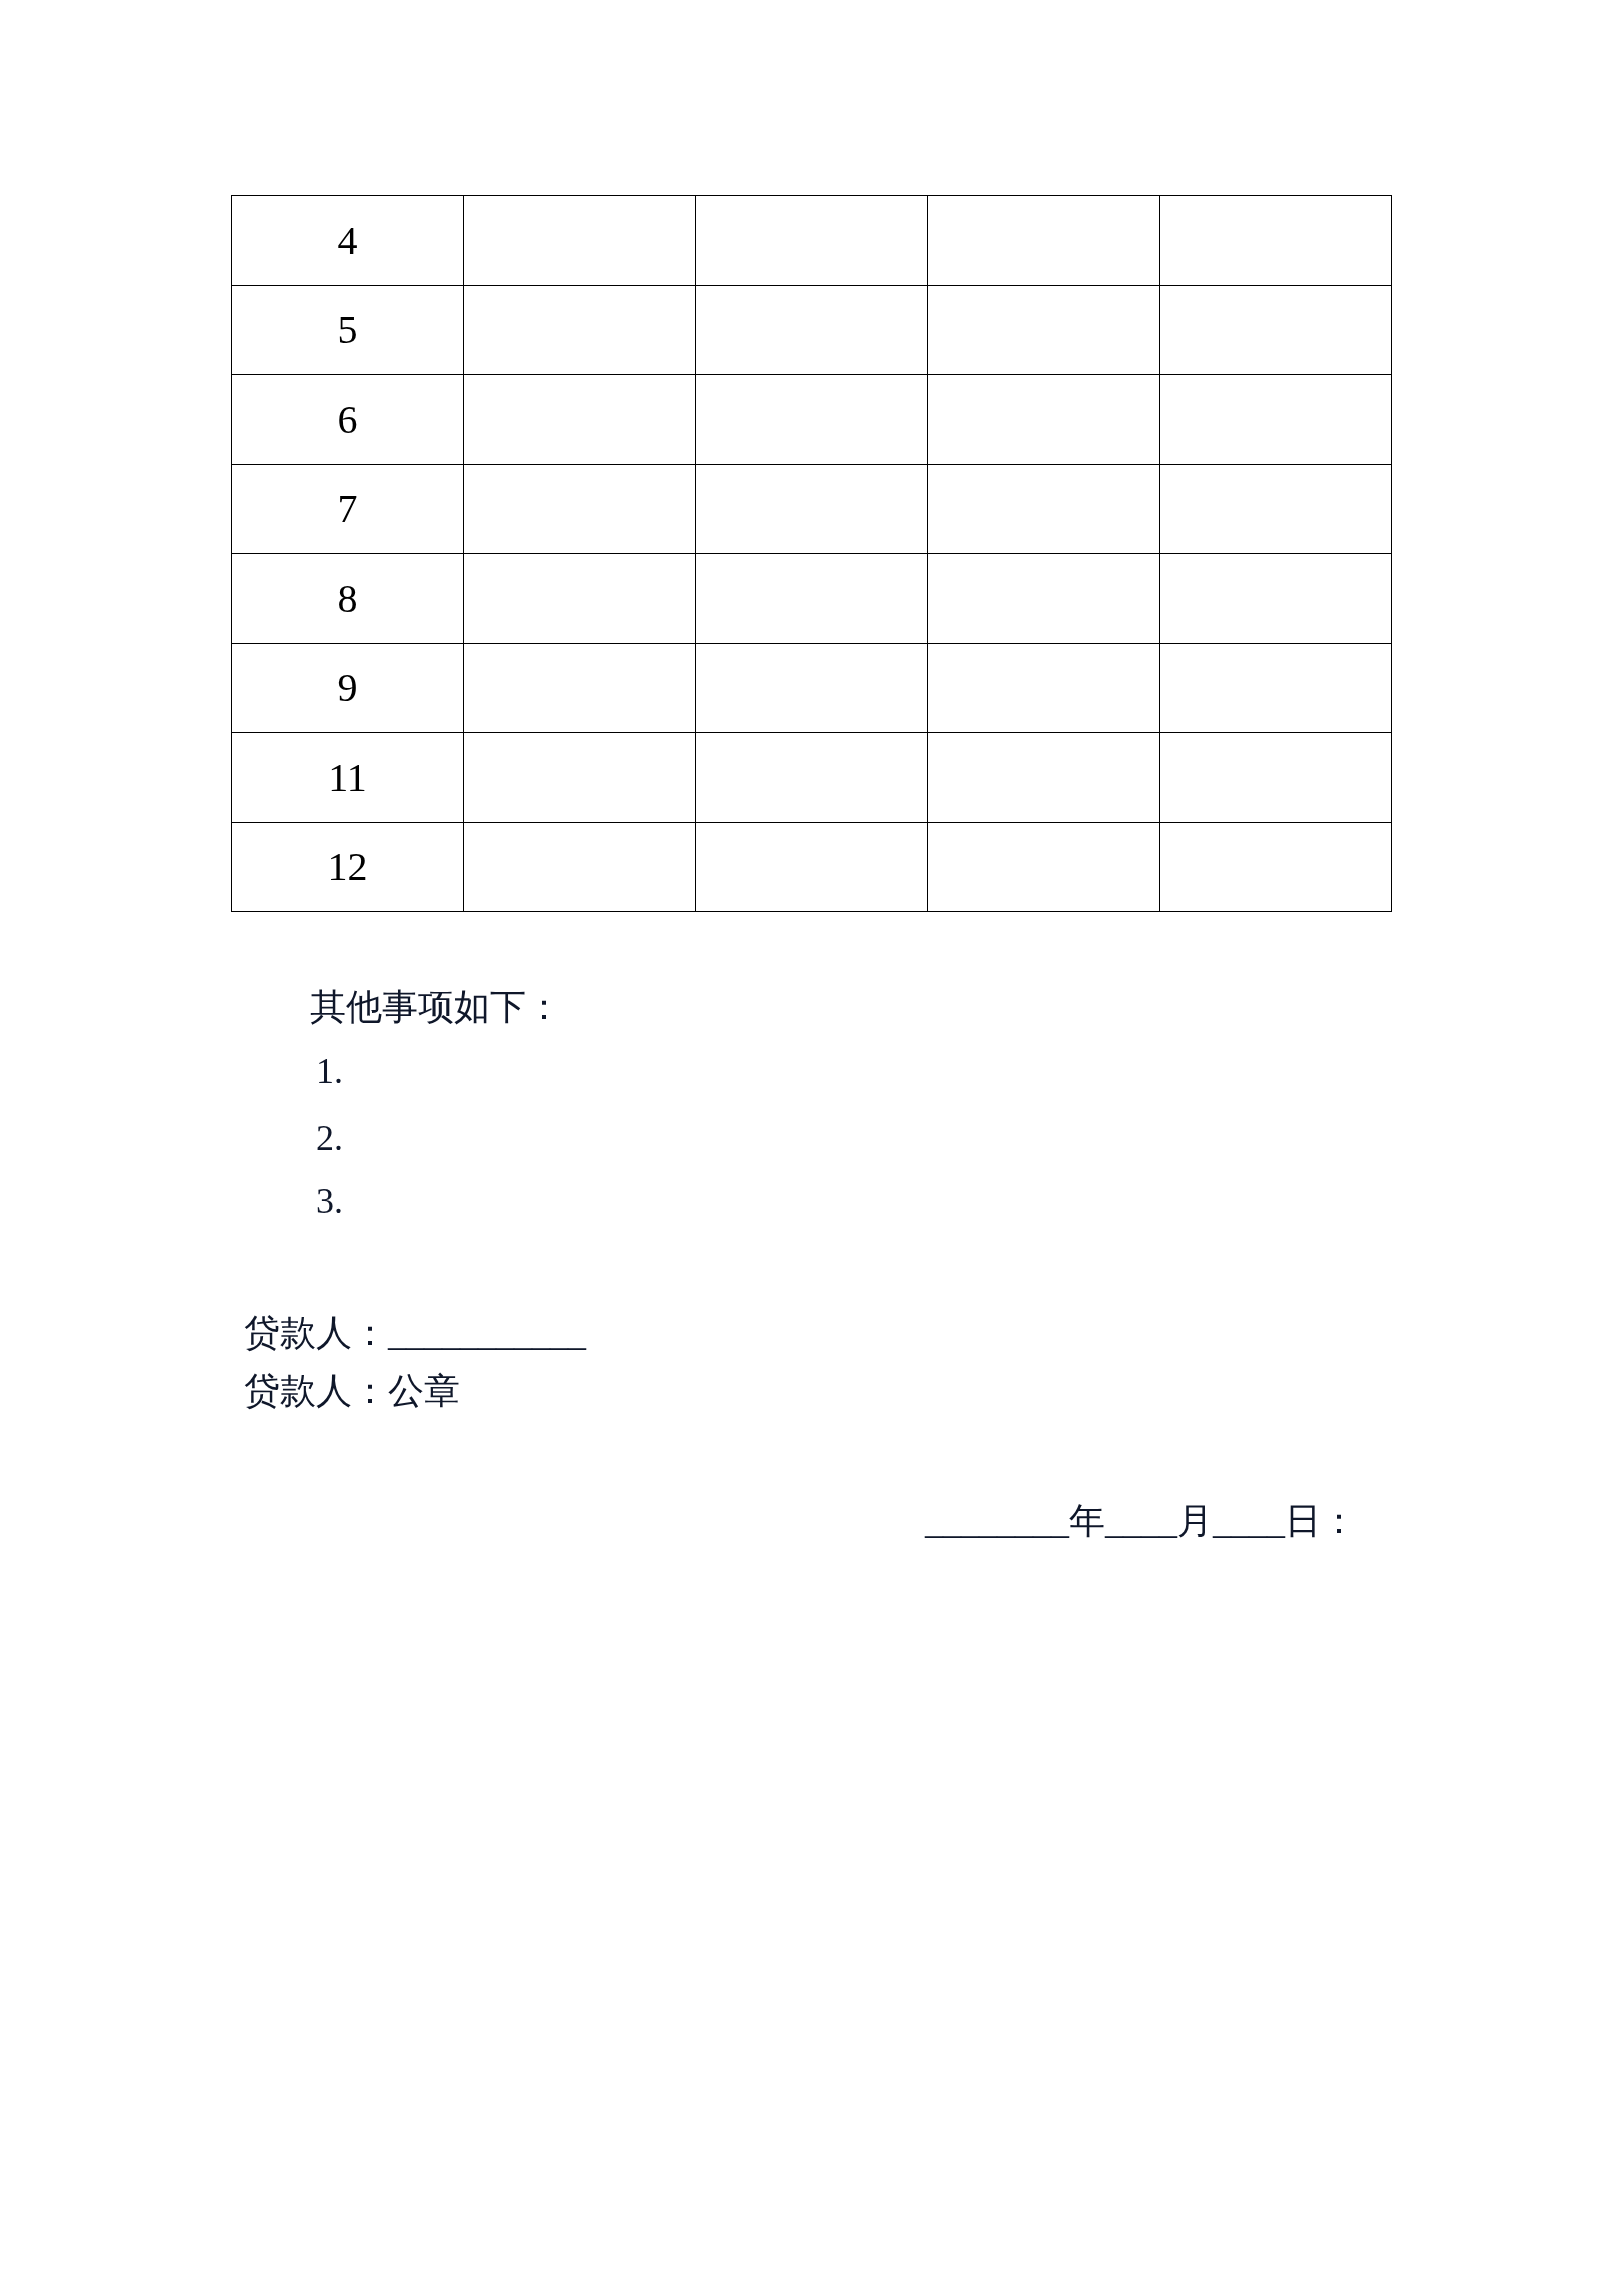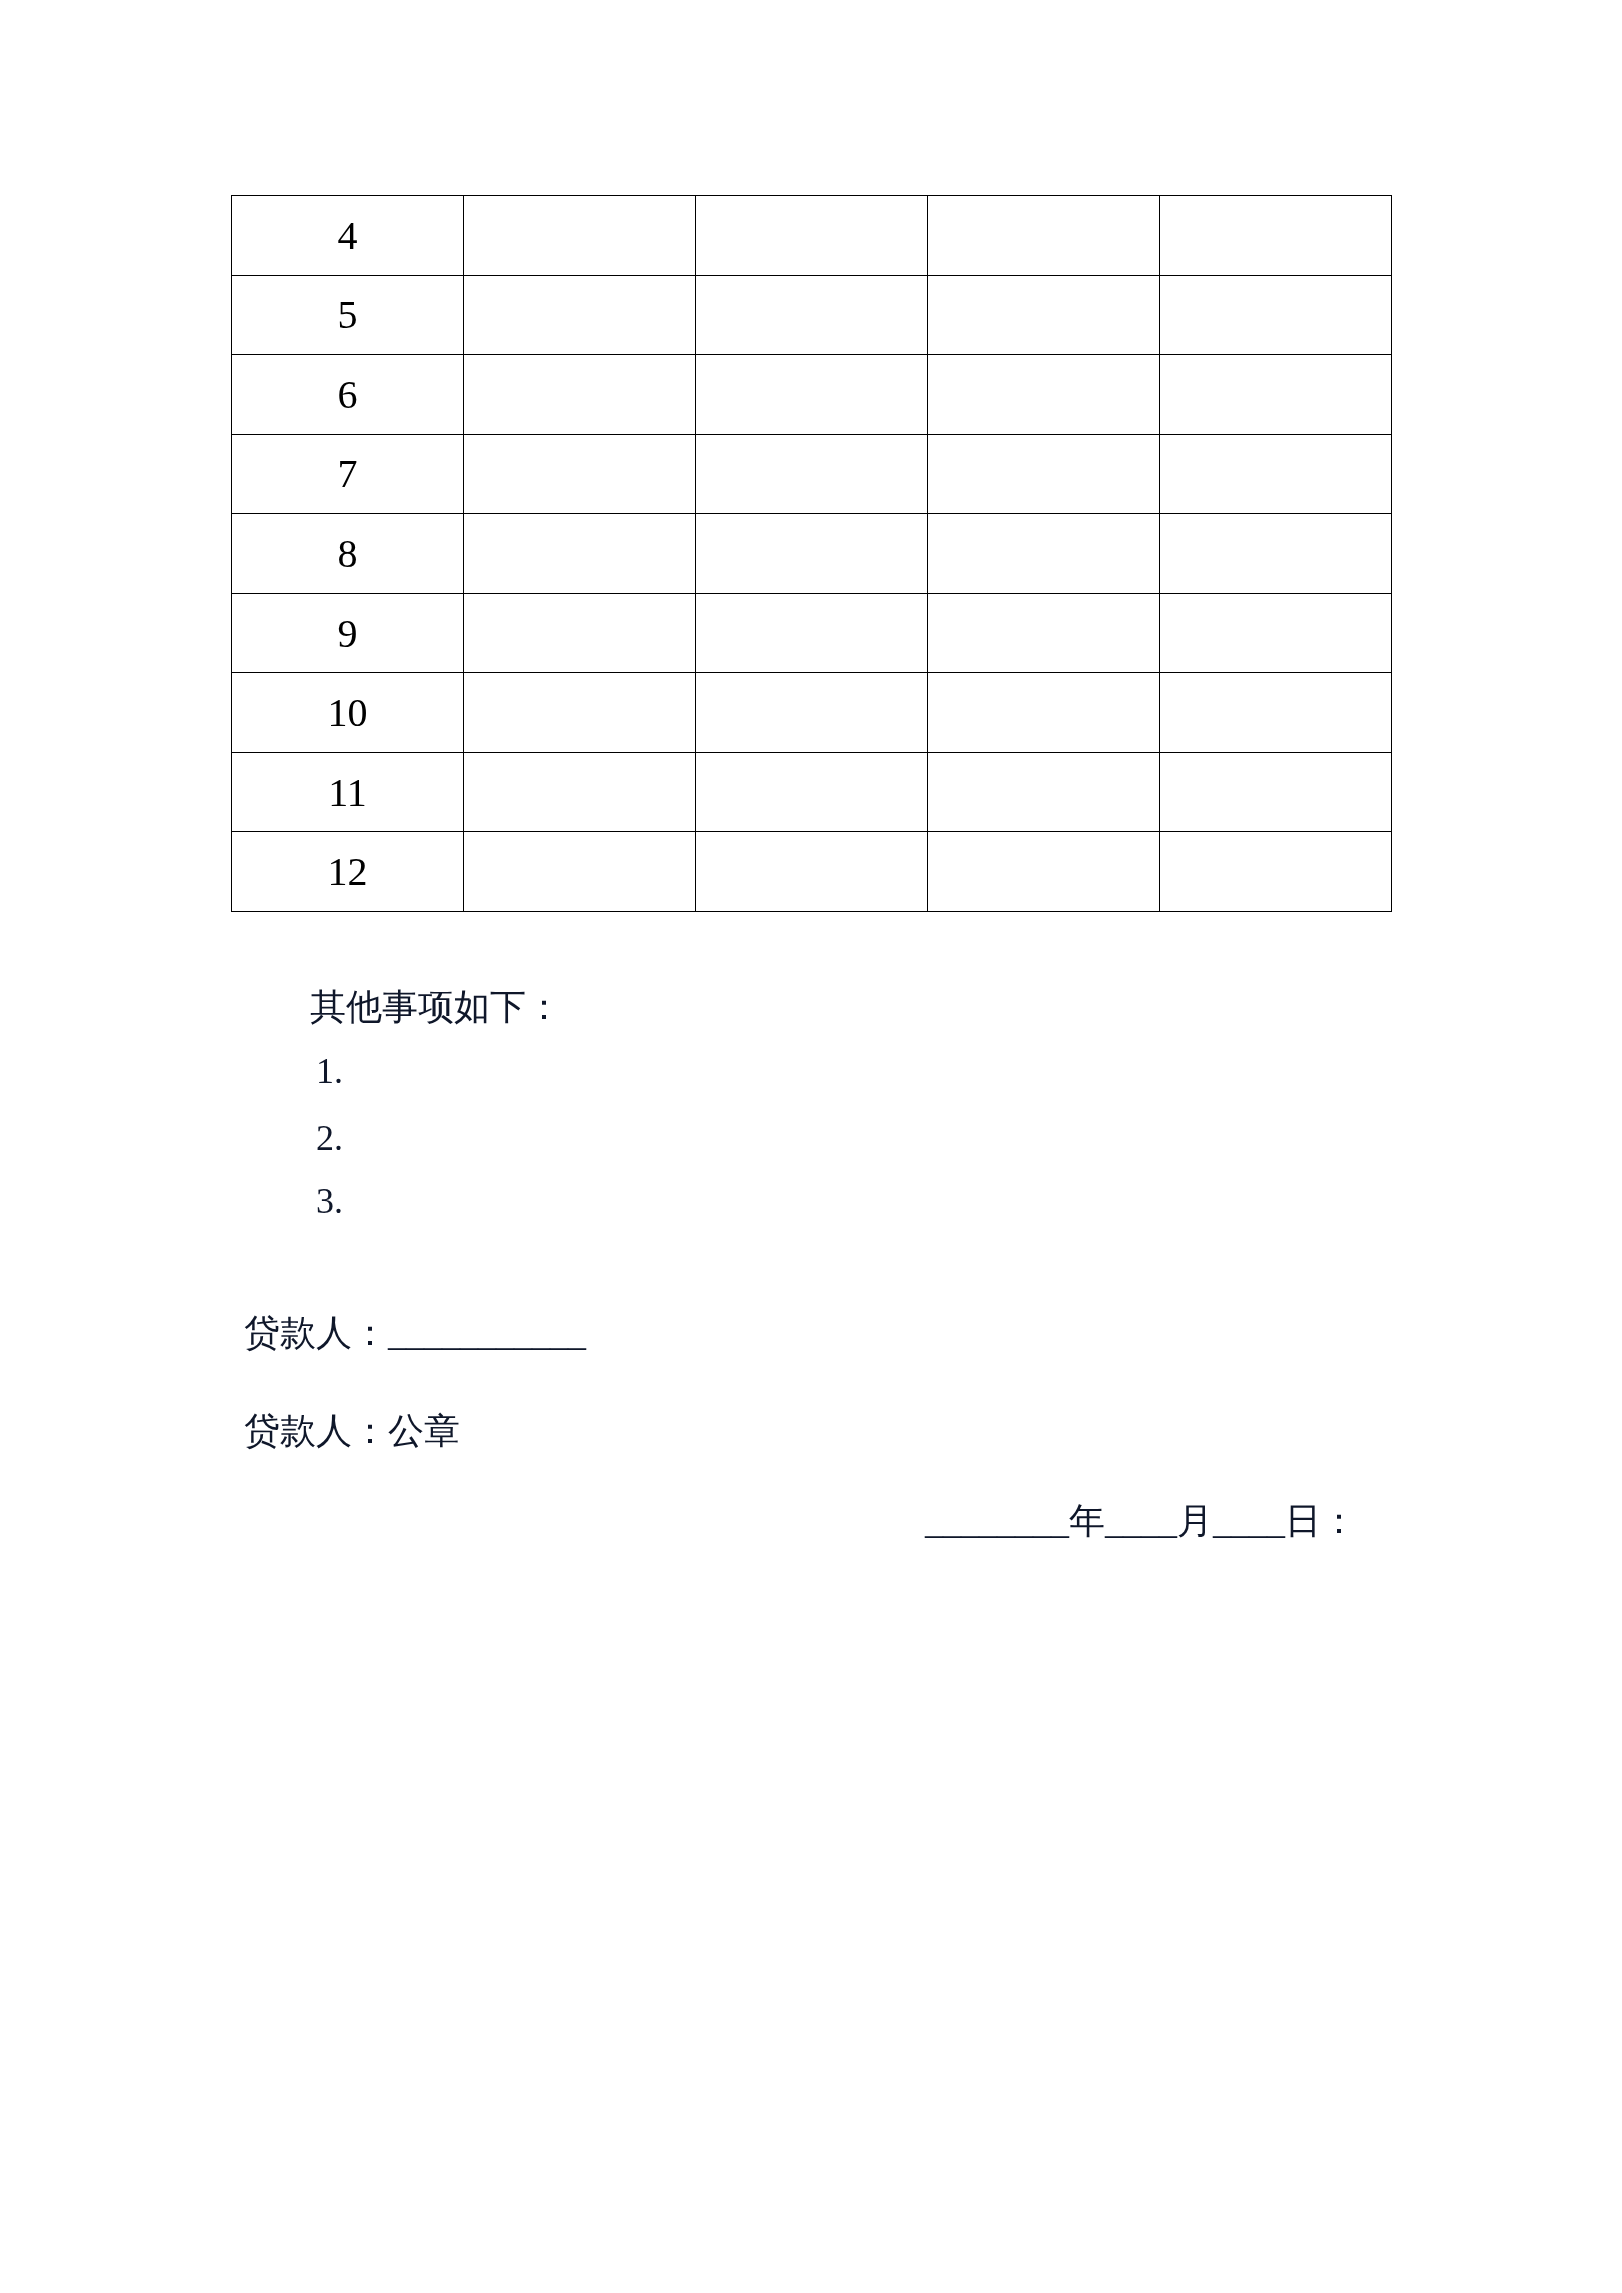--- a/index.html
+++ b/index.html
@@ -38,21 +38,21 @@
     font-size: 36px;
     line-height: 51px;
     white-space: pre;
     color: #0f172a;
   }
   .heading    { left: 310px; top: 982px; }
   .item-1     { left: 316px; top: 1046px; }
   .item-2     { left: 316px; top: 1113px; }
   .item-3     { left: 316px; top: 1176px; }
   .lender-sign{ left: 244px; top: 1308px; }
-  .lender-seal{ left: 244px; top: 1366px; margin-top: 40px; }
+  .lender-seal{ left: 244px; top: 1366px; }
   .date-line  { right: 266px; top: 1496px; }
 </style>
 </head>
 <body>
 
 <div class="page">
 
   <table class="schedule">
     <tbody>
         <tr>
@@ -91,27 +91,20 @@
           <td></td>
         </tr>
         <tr>
           <td>9</td>
           <td></td>
           <td></td>
           <td></td>
           <td></td>
         </tr>
         <tr>
-          <td>10</td>
-          <td></td>
-          <td></td>
-          <td></td>
-          <td></td>
-        </tr>
-        <tr>
           <td>11</td>
           <td></td>
           <td></td>
           <td></td>
           <td></td>
         </tr>
         <tr>
           <td>12</td>
           <td></td>
           <td></td>

